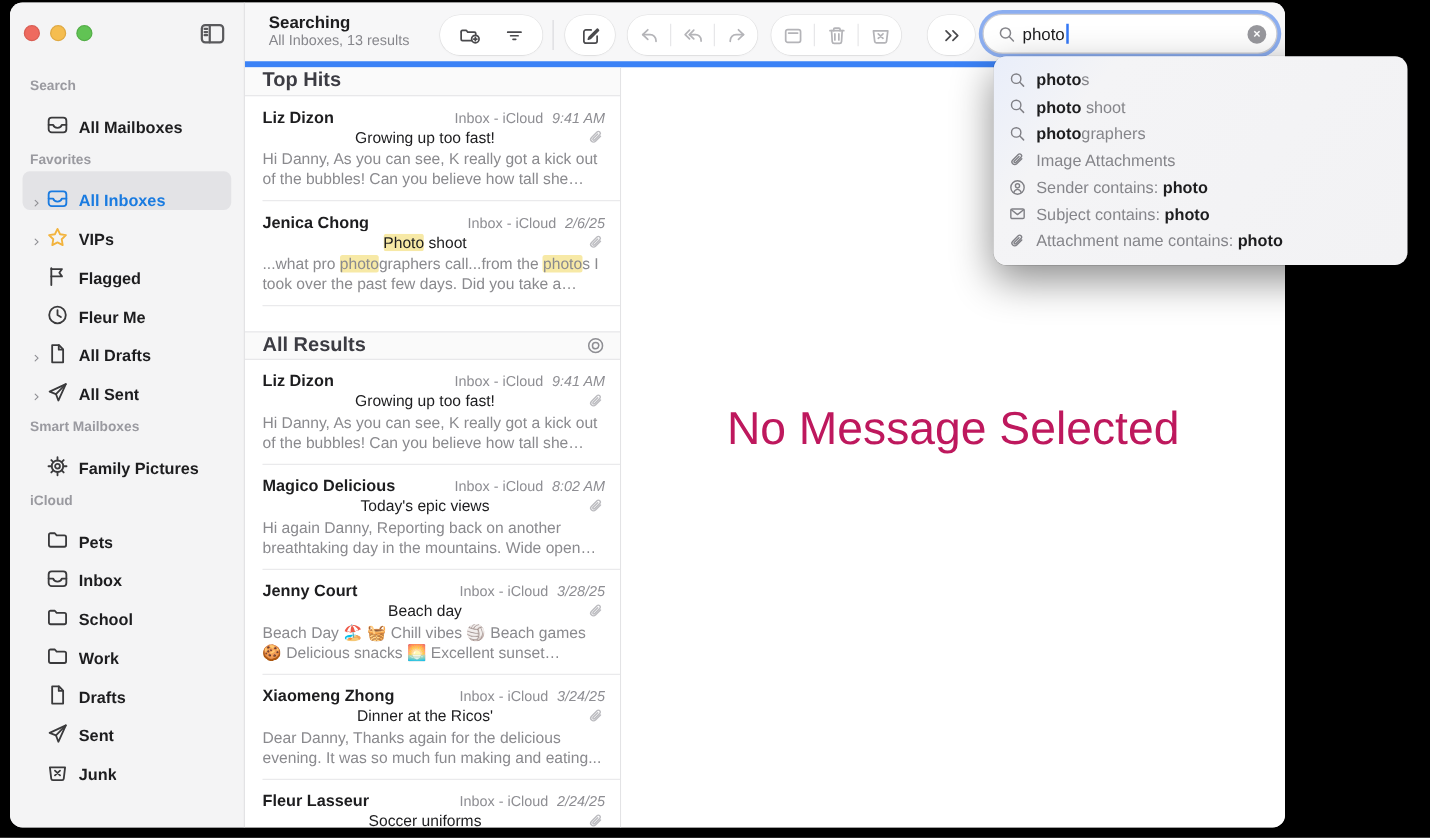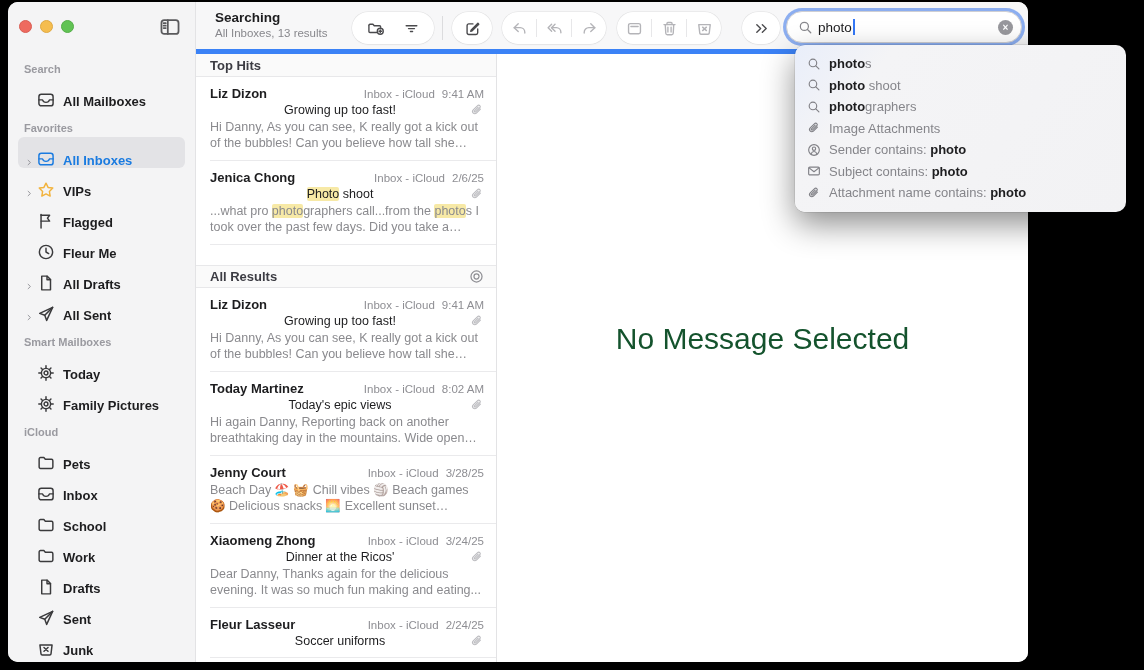--- a/index.html
+++ b/index.html
@@ -61,45 +61,45 @@
     margin-left:1px; animation:blink 1.1s steps(1) infinite; }
   @keyframes blink { 50% { opacity:0; } }
   .clear { margin-left:auto; width:15px; height:15px; border-radius:50%; background:#98989d;
     color:#fff; font-size:10px; line-height:15px; text-align:center; font-weight:700; }
 
   
   .content { position:absolute; left:188px; top:52px; right:0; bottom:0; display:flex; }
   .list { width:301px; flex:0 0 301px; border-right:1px solid #e3e3e5; background:#fff;
     overflow:hidden; }
   .list-header { height:23px; display:flex; align-items:center; justify-content:space-between;
-    padding:0 12px 0 14px; font-size:13px; font-weight:700; color:#3c3c43;
+    padding:0 12px 0 14px; font-size:16px; font-weight:700; color:#3c3c43;
     background:#fafafa; border-bottom:1px solid #e8e8ea; }
   .list-header.gap { margin-top:20px; border-top:1px solid #e8e8ea; }
   .list-header .spiral { width:15px; height:15px; color:#8e8e93; }
   .list-header .spiral svg { width:15px; height:15px; }
   .msg { position:relative; padding:9px 12px 10px 14px; }
   .msg::after { content:''; position:absolute; left:14px; right:0; bottom:0; height:1px;
     background:#eaeaec; }
   .m-line1 { display:flex; align-items:baseline; }
   .m-sender { font-size:13px; font-weight:700; color:#1d1d1f; flex:1;
     white-space:nowrap; overflow:hidden; text-overflow:ellipsis; }
   .m-mailbox { font-size:11.5px; color:#8e8e93; margin-left:8px; white-space:nowrap; }
-  .m-date { font-size:11.5px; color:#8e8e93; margin-left:7px; white-space:nowrap; }
+  .m-date { font-size:11.5px; color:#8e8e93; margin-left:7px; white-space:nowrap;font-style:italic; }
   .m-line2 { display:flex; align-items:center; margin-top:2px; }
   .m-subject { font-size:12.5px; color:#1d1d1f; flex:1;
     white-space:nowrap; overflow:hidden; text-overflow:ellipsis;text-align:center; }
   .m-clip { width:14px; height:14px; color:#bcbcc0; flex:0 0 14px; }
   .m-clip svg { width:14px; height:14px; }
   .m-preview { margin-top:2px; font-size:12.5px; line-height:16px; color:#8a8a8e;
     display:-webkit-box; -webkit-line-clamp:2; -webkit-box-orient:vertical;
     overflow:hidden; max-height:32px; }
   .hl { background:#f7e9a6; border-radius:2px; }
 
   .reading { flex:1; background:#fff; display:flex; justify-content:center; }
-  .empty { margin-top:268px; font-size:30px; color:#14532d; }
+  .empty { margin-top:268px; font-size:37px; color:#be185d; }
 
   
   .dropdown { position:absolute; left:795px; top:45px; width:331px; height:167px;
     border-radius:10px; padding:8px 0 15px;
     background:linear-gradient(128deg,#e9eefa 0%,#f4f4f6 22%,#f2f2f4 100%);
     box-shadow:0 12px 32px rgba(0,0,0,.45), 0 0 0 .5px rgba(0,0,0,.15); z-index:20; }
   .sugg { display:flex; align-items:center; height:21.5px; padding:0 12px; font-size:13px;
     color:#85858a; }
   .sugg .g-icon { width:14px; height:14px; margin-right:8px; color:#808086; flex:0 0 14px; }
   .sugg .g-icon svg { width:14px; height:14px; }
@@ -220,31 +220,20 @@
         <div class="sec">Smart Mailboxes</div>
         <div class="sitem">
           <span class="chev"></span>
           <span class="sicon" style="color: rgb(58, 58, 60);">
             <svg viewBox="0 0 16 16">
               <circle cx="8" cy="8" r="4.1"></circle>
               <circle cx="8" cy="8" r="1.7"></circle>
               <path d="M8 1.6v2.2M8 12.2v2.2M1.6 8h2.2M12.2 8h2.2M3.6 3.6l1.5 1.5M10.9 10.9l1.5 1.5M12.4 3.6l-1.5 1.5M5.1 10.9l-1.5 1.5"></path>
             </svg>
           </span>
-          <span class="slabel">Today</span>
-        </div>
-        <div class="sitem">
-          <span class="chev"></span>
-          <span class="sicon" style="color: rgb(58, 58, 60);">
-            <svg viewBox="0 0 16 16">
-              <circle cx="8" cy="8" r="4.1"></circle>
-              <circle cx="8" cy="8" r="1.7"></circle>
-              <path d="M8 1.6v2.2M8 12.2v2.2M1.6 8h2.2M12.2 8h2.2M3.6 3.6l1.5 1.5M10.9 10.9l1.5 1.5M12.4 3.6l-1.5 1.5M5.1 10.9l-1.5 1.5"></path>
-            </svg>
-          </span>
           <span class="slabel">Family Pictures</span>
         </div>
         <div class="sec">iCloud</div>
         <div class="sitem">
           <span class="chev"></span>
           <span class="sicon" style="color: rgb(58, 58, 60);">
             <svg viewBox="0 0 16 16">
               <path d="M1.9 4.4c0-.7.5-1.2 1.2-1.2h3l1.3 1.5h5.5c.7 0 1.2.5 1.2 1.2v5.7c0 .7-.5 1.2-1.2 1.2H3.1c-.7 0-1.2-.5-1.2-1.2z"></path>
             </svg>
           </span>
@@ -466,39 +455,47 @@
             <span class="m-clip">
               <svg viewBox="0 0 16 16">
                 <path d="M11.9 6.9l-4.6 4.6c-1 1-2.6 1-3.6 0s-1-2.6 0-3.6l5-5c.7-.7 1.8-.7 2.5 0s.7 1.8 0 2.5l-4.8 4.8c-.35.35-.9.35-1.25 0s-.35-.9 0-1.25l4.2-4.2"></path>
               </svg>
             </span>
           </div>
           <div class="m-preview"><span>Hi Danny, As you can see, K really got a kick out of the bubbles! Can you believe how tall she is?...</span></div>
         </div>
         <div class="msg">
           <div class="m-line1">
-            <span class="m-sender">Today Martinez</span>
+            <span class="m-sender">Magico Delicious</span>
             <span class="m-mailbox">Inbox - iCloud</span>
             <span class="m-date">8:02 AM</span>
           </div>
           <div class="m-line2">
             <span class="m-subject"><span>Today's epic views</span></span>
             <span class="m-clip">
               <svg viewBox="0 0 16 16">
                 <path d="M11.9 6.9l-4.6 4.6c-1 1-2.6 1-3.6 0s-1-2.6 0-3.6l5-5c.7-.7 1.8-.7 2.5 0s.7 1.8 0 2.5l-4.8 4.8c-.35.35-.9.35-1.25 0s-.35-.9 0-1.25l4.2-4.2"></path>
               </svg>
             </span>
           </div>
           <div class="m-preview"><span>Hi again Danny, Reporting back on another breathtaking day in the mountains. Wide open s...</span></div>
         </div>
         <div class="msg">
           <div class="m-line1">
             <span class="m-sender">Jenny Court</span>
             <span class="m-mailbox">Inbox - iCloud</span>
             <span class="m-date">3/28/25</span>
+          </div>
+          <div class="m-line2">
+            <span class="m-subject"><span>Beach day</span></span>
+            <span class="m-clip">
+              <svg viewBox="0 0 16 16">
+                <path d="M11.9 6.9l-4.6 4.6c-1 1-2.6 1-3.6 0s-1-2.6 0-3.6l5-5c.7-.7 1.8-.7 2.5 0s.7 1.8 0 2.5l-4.8 4.8c-.35.35-.9.35-1.25 0s-.35-.9 0-1.25l4.2-4.2"></path>
+              </svg>
+            </span>
           </div>
           <div class="m-preview"><span>Beach Day 🏖️ 🧺 Chill vibes 🏐 Beach games 🍪 Delicious snacks 🌅 Excellent sunset viewin...</span></div>
         </div>
         <div class="msg">
           <div class="m-line1">
             <span class="m-sender">Xiaomeng Zhong</span>
             <span class="m-mailbox">Inbox - iCloud</span>
             <span class="m-date">3/24/25</span>
           </div>
           <div class="m-line2">

